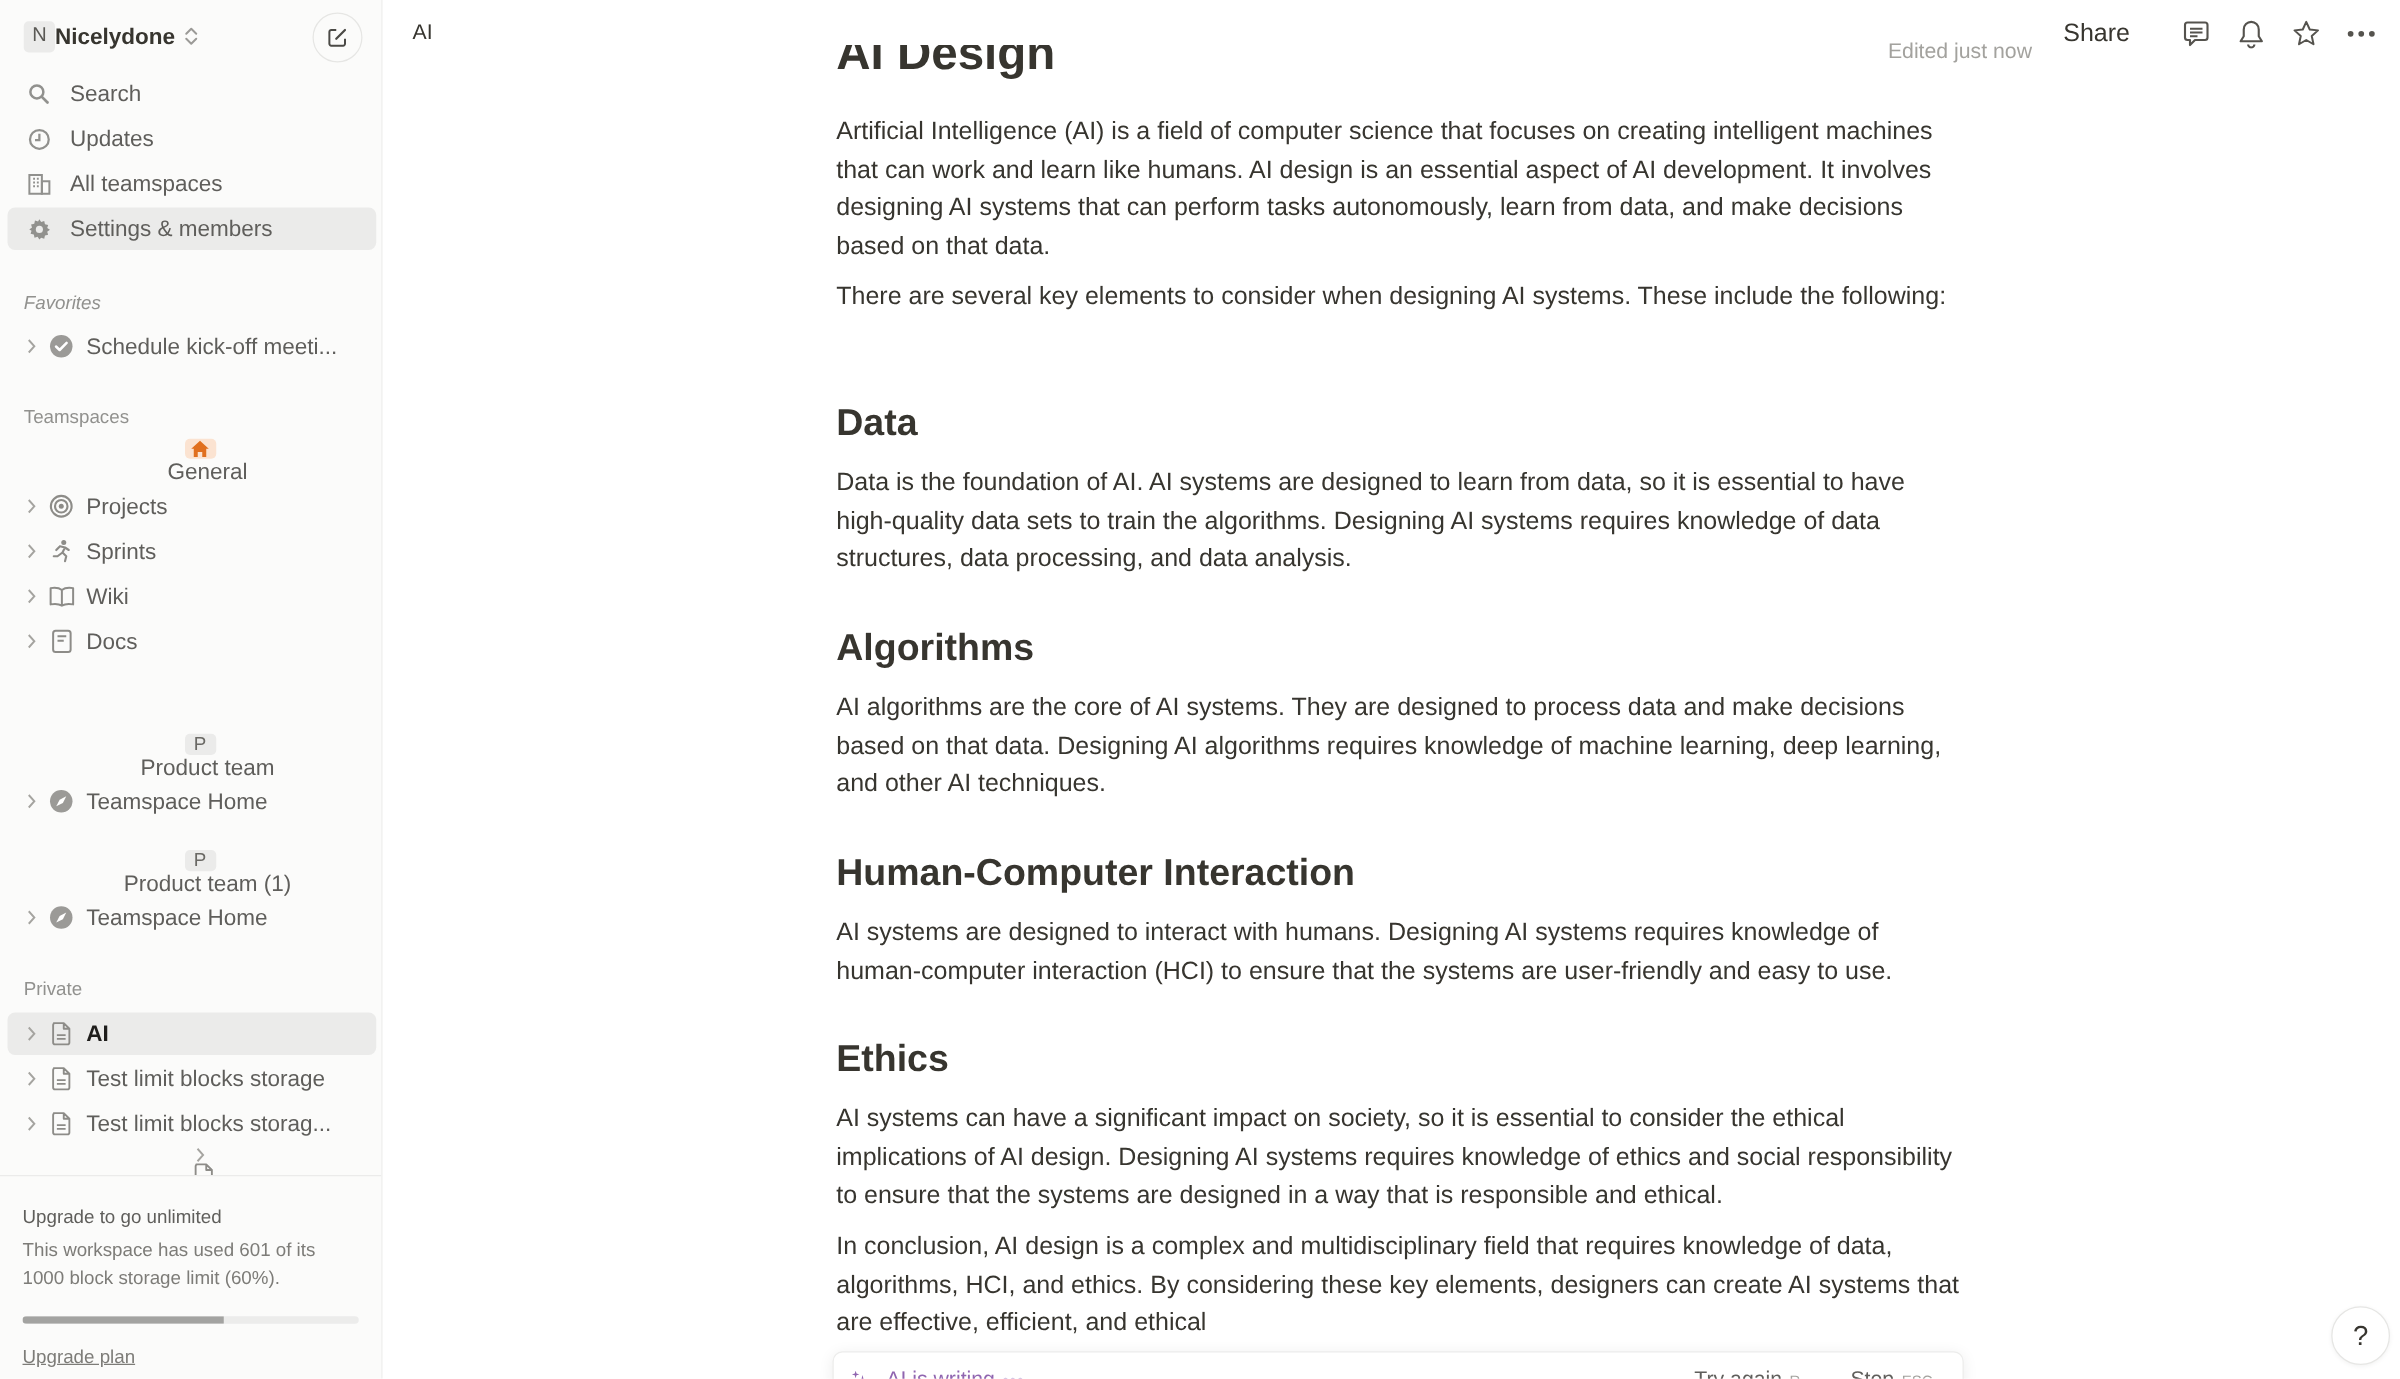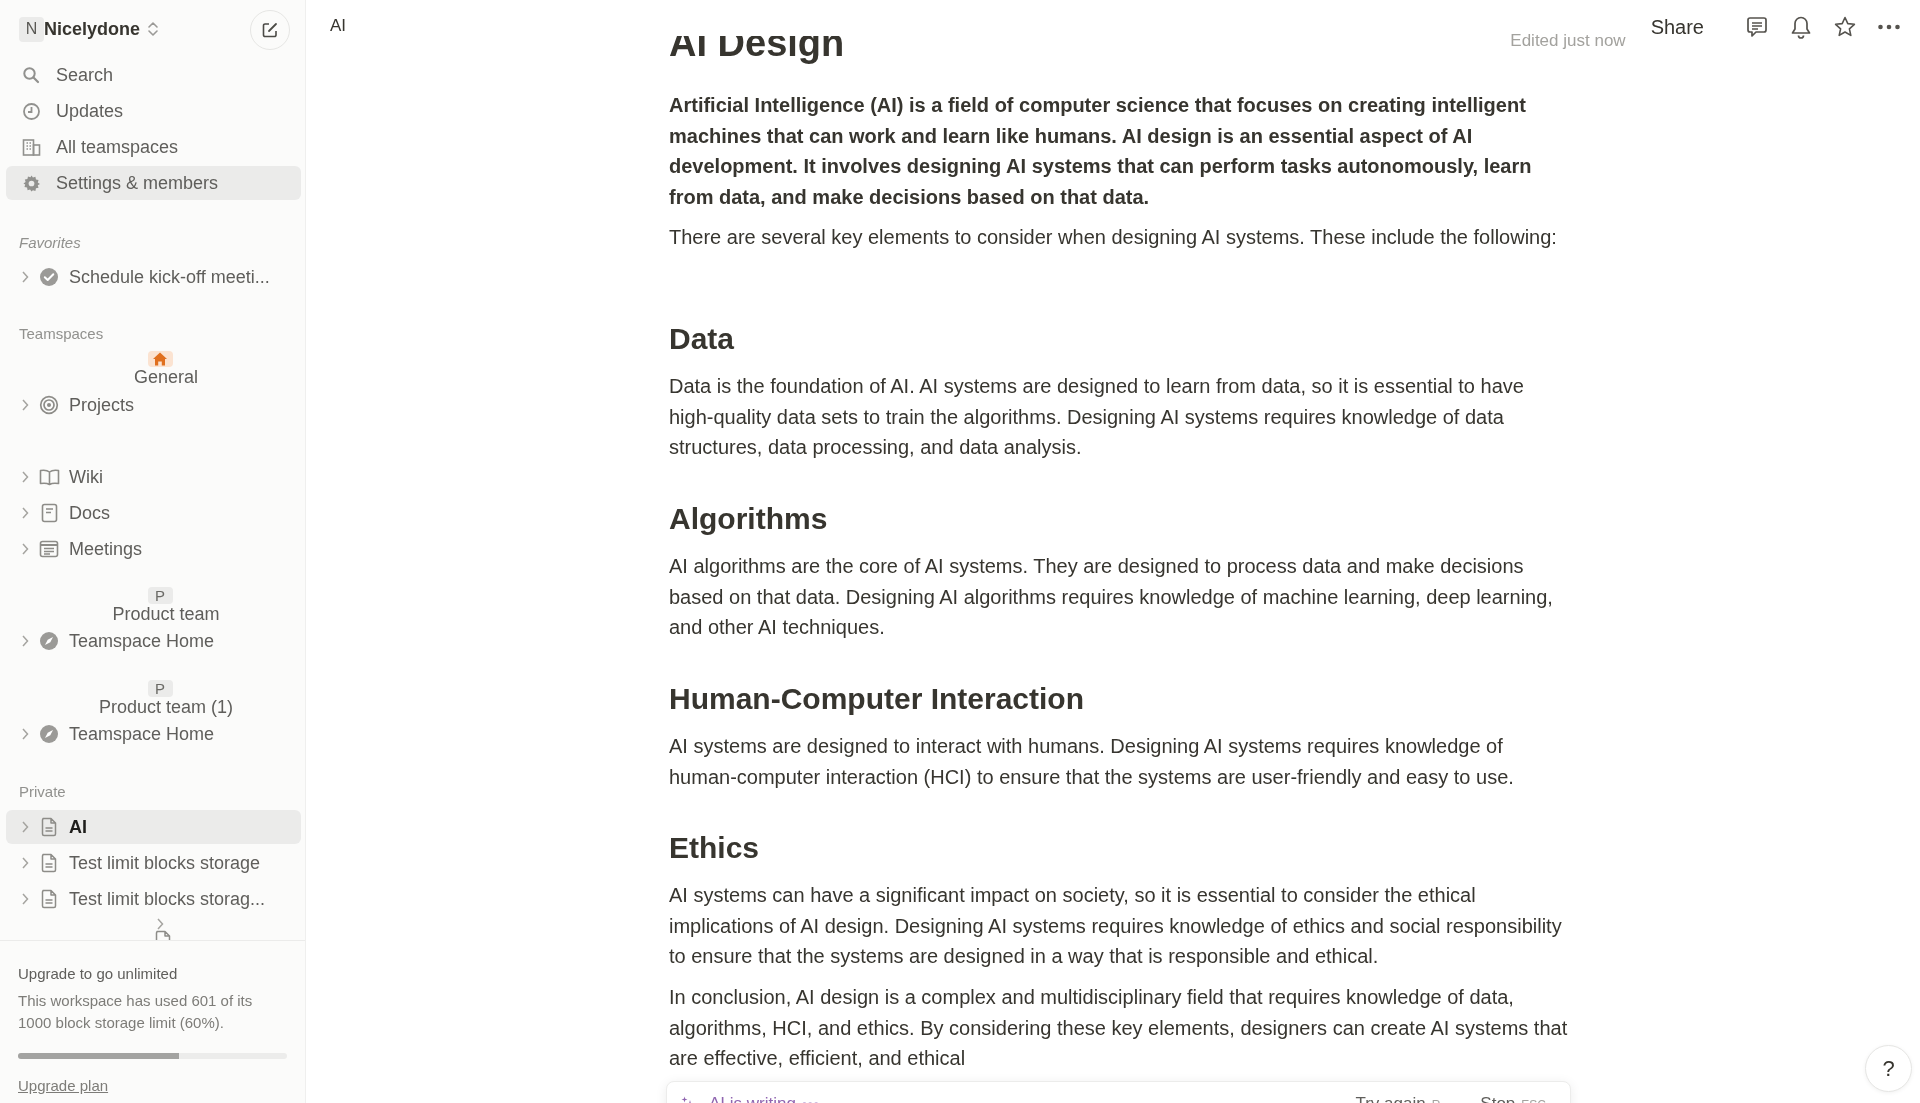--- a/index.html
+++ b/index.html
@@ -160,20 +160,34 @@
       </span>
     <span class="ticon">
         <svg width="20" height="20" viewBox="0 0 20 20">
           <circle cx="10" cy="10" r="8.3" fill="none" stroke="#8d8c88" stroke-width="1.7"></circle>
           <circle cx="10" cy="10" r="5" fill="none" stroke="#8d8c88" stroke-width="1.7"></circle>
           <circle cx="10" cy="10" r="2" fill="#8d8c88"></circle>
         </svg>
       </span>
     <span class="tlabel">Projects</span>
   </div>
+  <div class="tree-item" style="top:424px;">
+    <span class="chev">
+        <svg width="8" height="12" viewBox="0 0 8 12">
+          <path d="M2 1 L6.5 6 L2 11" fill="none" stroke="#a5a4a0" stroke-width="1.5"></path>
+        </svg>
+      </span>
+    <span class="ticon">
+        <svg width="20" height="20" viewBox="0 0 20 20">
+          <circle cx="12" cy="3" r="2" fill="#8d8c88"></circle>
+          <path d="M9 6 L13 7 L11 11 L14 14 L13 18 M11 11 L7 14 L4 14 M9 6 L6 9 M13 7 L16 9" fill="none" stroke="#8d8c88" stroke-width="1.7" stroke-linecap="round" stroke-linejoin="round"></path>
+        </svg>
+      </span>
+    <span class="tlabel">Sprints</span>
+  </div>
   <div class="tree-item" style="top:460px;">
     <span class="chev">
         <svg width="8" height="12" viewBox="0 0 8 12">
           <path d="M2 1 L6.5 6 L2 11" fill="none" stroke="#a5a4a0" stroke-width="1.5"></path>
         </svg>
       </span>
     <span class="ticon">
         <svg width="21" height="18" viewBox="0 0 21 18">
           <path d="M10.5 4 C8 2 4.5 2 1.5 2.5 V15.5 C4.5 15 8 15 10.5 16.5 C13 15 16.5 15 19.5 15.5 V2.5 C16.5 2 13 2 10.5 4 Z M10.5 4 V16.5" fill="none" stroke="#8d8c88" stroke-width="1.6" stroke-linejoin="round"></path>
         </svg>
@@ -186,35 +200,20 @@
           <path d="M2 1 L6.5 6 L2 11" fill="none" stroke="#a5a4a0" stroke-width="1.5"></path>
         </svg>
       </span>
     <span class="ticon">
         <svg width="17" height="20" viewBox="0 0 17 20">
           <rect x="1.5" y="1.5" width="14" height="17" rx="2" fill="none" stroke="#8d8c88" stroke-width="1.6"></rect>
           <path d="M5 6 H12 M5 9.5 H10" stroke="#8d8c88" stroke-width="1.6"></path>
         </svg>
       </span>
     <span class="tlabel">Docs</span>
-  </div>
-  <div class="tree-item" style="top:532px;">
-    <span class="chev">
-        <svg width="8" height="12" viewBox="0 0 8 12">
-          <path d="M2 1 L6.5 6 L2 11" fill="none" stroke="#a5a4a0" stroke-width="1.5"></path>
-        </svg>
-      </span>
-    <span class="ticon">
-        <svg width="20" height="18" viewBox="0 0 20 18">
-          <rect x="1.5" y="1.5" width="17" height="15" rx="2" fill="none" stroke="#8d8c88" stroke-width="1.6"></rect>
-          <path d="M1.5 5 H18.5" stroke="#8d8c88" stroke-width="2"></path>
-          <path d="M5 8.5 H15 M5 11.5 H15 M5 14 H11" stroke="#8d8c88" stroke-width="1.4"></path>
-        </svg>
-      </span>
-    <span class="tlabel">Meetings</span>
   </div>
 
   <div class="team-row" style="top:587px;">
     <span class="tav">P</span>
     <span class="tname">Product team</span>
   </div>
   <div class="tree-item" style="top:624px;">
     <span class="chev">
         <svg width="8" height="12" viewBox="0 0 8 12">
           <path d="M2 1 L6.5 6 L2 11" fill="none" stroke="#a5a4a0" stroke-width="1.5"></path>
@@ -344,21 +343,21 @@
           <circle cx="12" cy="4" r="2.3" fill="#55534e"></circle>
           <circle cx="20.5" cy="4" r="2.3" fill="#55534e"></circle>
         </svg>
       </span>
   </div>
 </header>
 
 <main class="content">
   <div class="page-title">AI Design</div>
 
-  <p class="para" style="top:90px;font-weight:bold;">Artificial Intelligence (AI) is a field of computer science that focuses on creating intelligent machines that can work and learn like humans. AI design is an essential aspect of AI development. It involves designing AI systems that can perform tasks autonomously, learn from data, and make decisions based on that data.</p>
+  <p class="para" style="top:90px;">Artificial Intelligence (AI) is a field of computer science that focuses on creating intelligent machines that can work and learn like humans. AI design is an essential aspect of AI development. It involves designing AI systems that can perform tasks autonomously, learn from data, and make decisions based on that data.</p>
   <p class="para" style="top:222px;">There are several key elements to consider when designing AI systems. These include the following:</p>
 
   <h2 class="h2" style="top:322px;">Data</h2>
   <p class="para" style="top:371px;">Data is the foundation of AI. AI systems are designed to learn from data, so it is essential to have high-quality data sets to train the algorithms. Designing AI systems requires knowledge of data structures, data processing, and data analysis.</p>
 
   <h2 class="h2" style="top:502px;">Algorithms</h2>
   <p class="para" style="top:551px;">AI algorithms are the core of AI systems. They are designed to process data and make decisions based on that data. Designing AI algorithms requires knowledge of machine learning, deep learning, and other AI techniques.</p>
 
   <h2 class="h2" style="top:682px;">Human-Computer Interaction</h2>
   <p class="para" style="top:731px;">AI systems are designed to interact with humans. Designing AI systems requires knowledge of human-computer interaction (HCI) to ensure that the systems are user-friendly and easy to use.</p>

